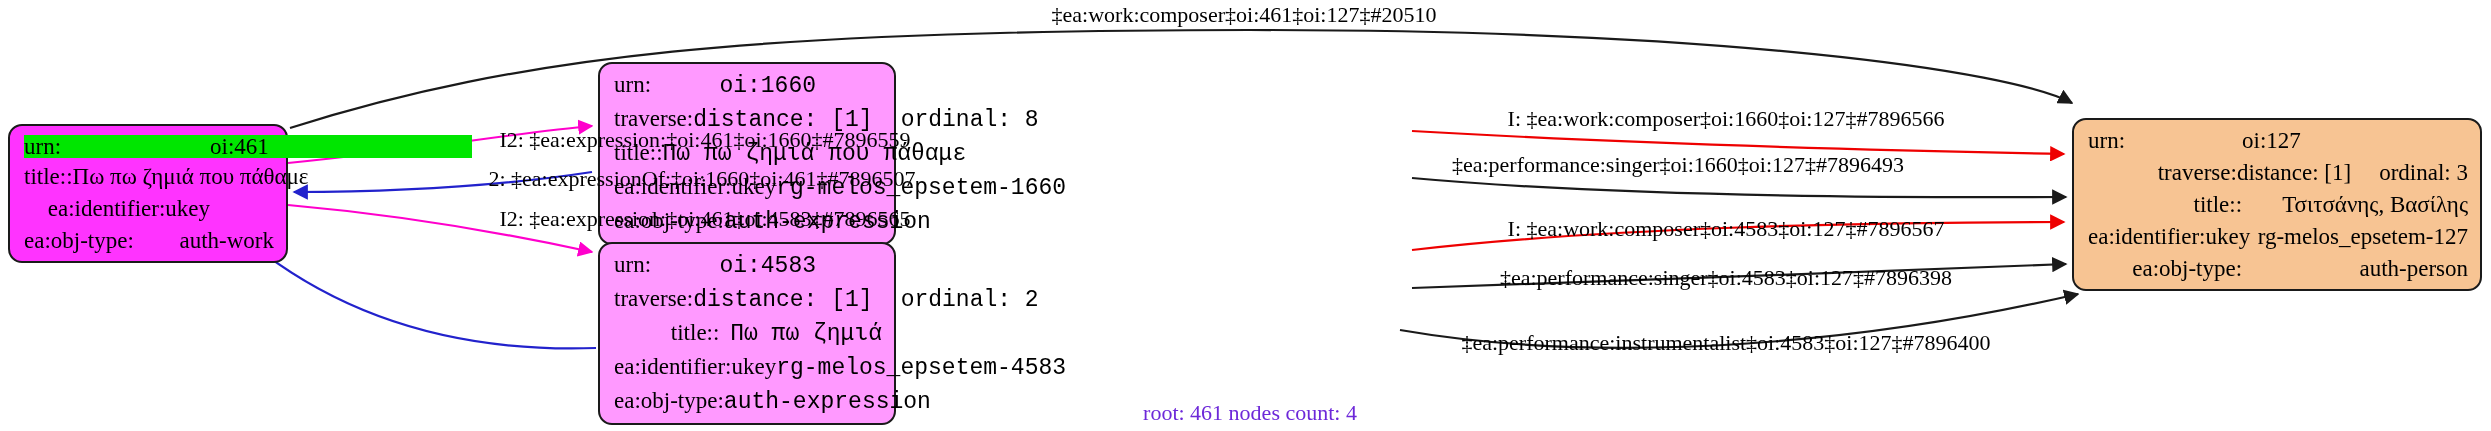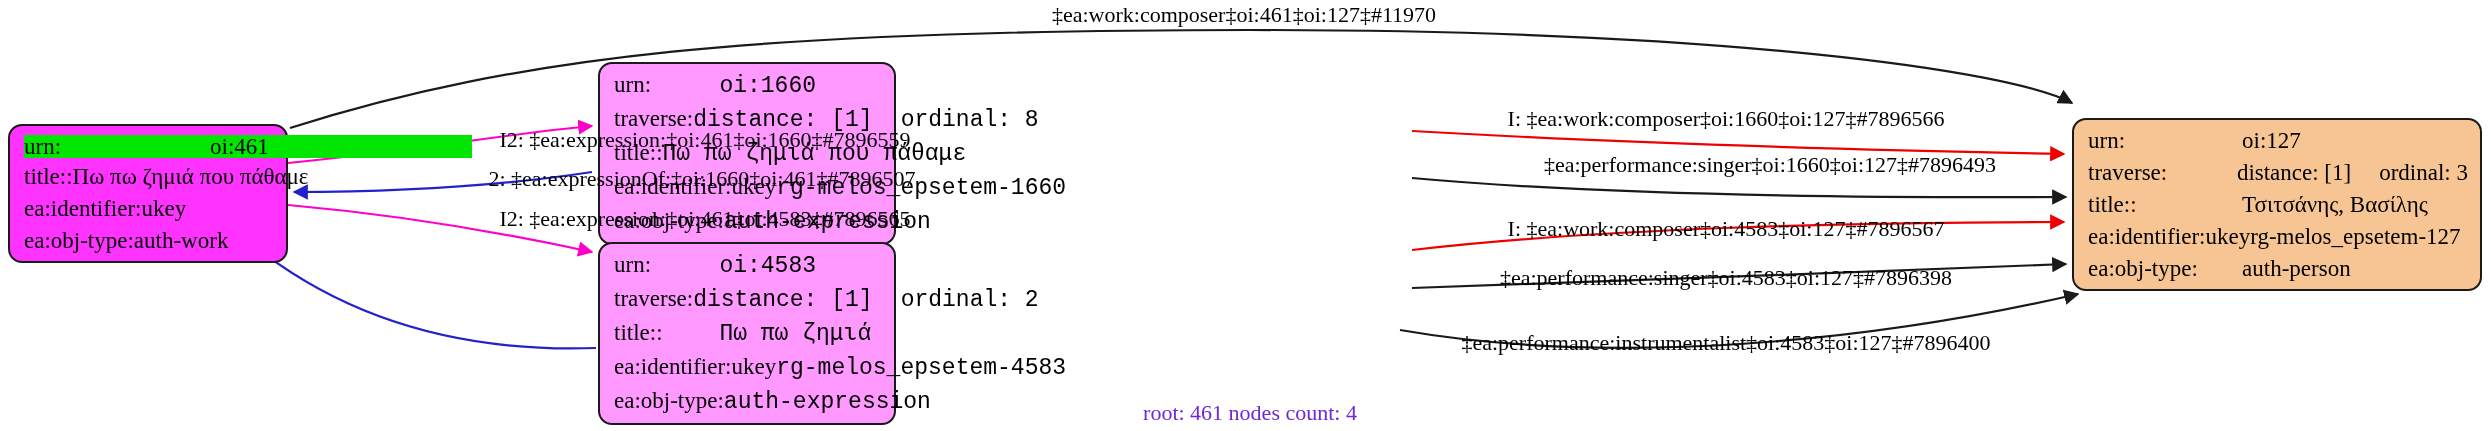--- a/index.html
+++ b/index.html
@@ -53,21 +53,21 @@
     background: #00e600;
     width: max-content;
   }
   .node-magenta .row .k { width: 186px; }
   .node-magenta .row .v { width: 262px; }
   .node-violet  .row .k { width: 175px; }
   .node-violet  .row .v { width: 270px; font-family: Liberation Mono, monospace; }
   .node-orange  .row .k { width: 176px; }
   .node-orange  .row .v { width: 258px; }
 
-  .row + .row { margin-top: 9px; }
+  .row + .row { margin-top: 9px; text-align: right; }
   .row.hl + .row { margin-top: 7px; }
 
   .ord { display: inline-block; margin-left: 28px; }
 
   .edge-label {
     position: absolute;
     font-size: 22px;
     color: #000000;
     white-space: nowrap;
     transform: translateX(-50%);
@@ -202,32 +202,32 @@
     <div class="row">
       <span class="k">ea:identifier:ukey</span>
       <span class="v">rg-melos_epsetem-127</span>
     </div>
     <div class="row">
       <span class="k">ea:obj-type:</span>
       <span class="v">auth-person</span>
     </div>
   </div>
 
-  <div class="edge-label" style="left:1244px; top:2px;">‡ea:work:composer‡oi:461‡oi:127‡#11970</div>
+  <div class="edge-label" style="left:1244px; top:2px;">‡ea:work:composer‡oi:461‡oi:127‡#20510</div>
 
   <div class="edge-label" style="left:705px; top:127px;">I2: ‡ea:expression:‡oi:461‡oi:1660‡#7896559</div>
 
   <div class="edge-label" style="left:702px; top:166px;">2: ‡ea:expressionOf:‡oi:1660‡oi:461‡#7896507</div>
 
   <div class="edge-label" style="left:705px; top:206px;">I2: ‡ea:expression:‡oi:461‡oi:4583‡#7896565</div>
 
 
   <div class="edge-label" style="left:1726px; top:106px;">I: ‡ea:work:composer‡oi:1660‡oi:127‡#7896566</div>
 
-  <div class="edge-label" style="left:1770px; top:152px;">‡ea:performance:singer‡oi:1660‡oi:127‡#7896493</div>
+  <div class="edge-label" style="left:1678px; top:152px;">‡ea:performance:singer‡oi:1660‡oi:127‡#7896493</div>
 
   <div class="edge-label" style="left:1726px; top:216px;">I: ‡ea:work:composer‡oi:4583‡oi:127‡#7896567</div>
 
   <div class="edge-label" style="left:1726px; top:265px;">‡ea:performance:singer‡oi:4583‡oi:127‡#7896398</div>
 
   <div class="edge-label" style="left:1726px; top:330px;">‡ea:performance:instrumentalist‡oi:4583‡oi:127‡#7896400</div>
 
   <div class="caption" style="left:1250px; top:400px;">root: 461 nodes count: 4</div>
 
 </div>

